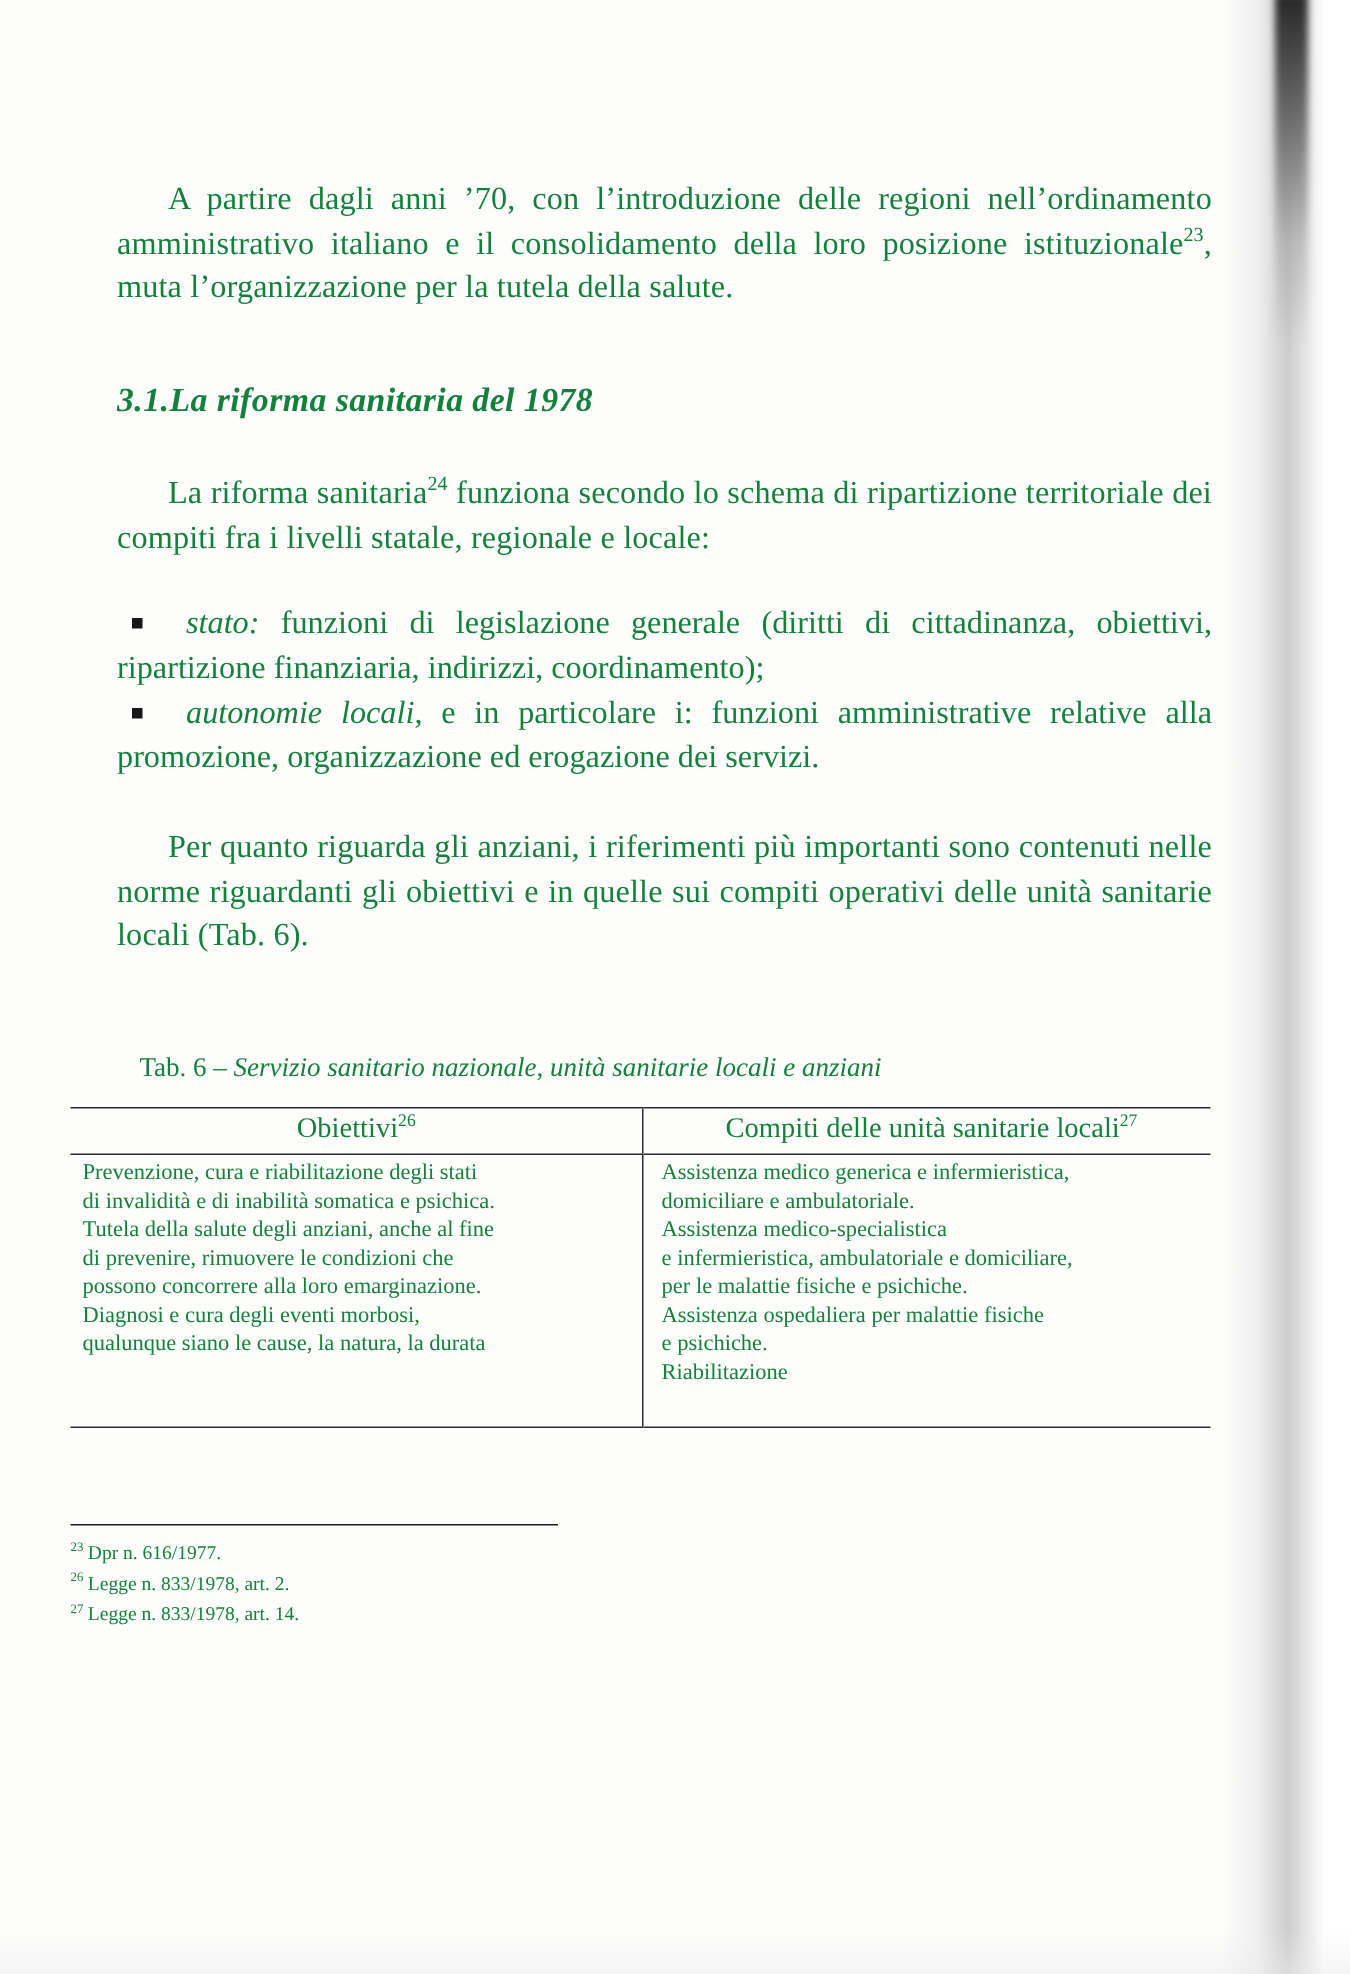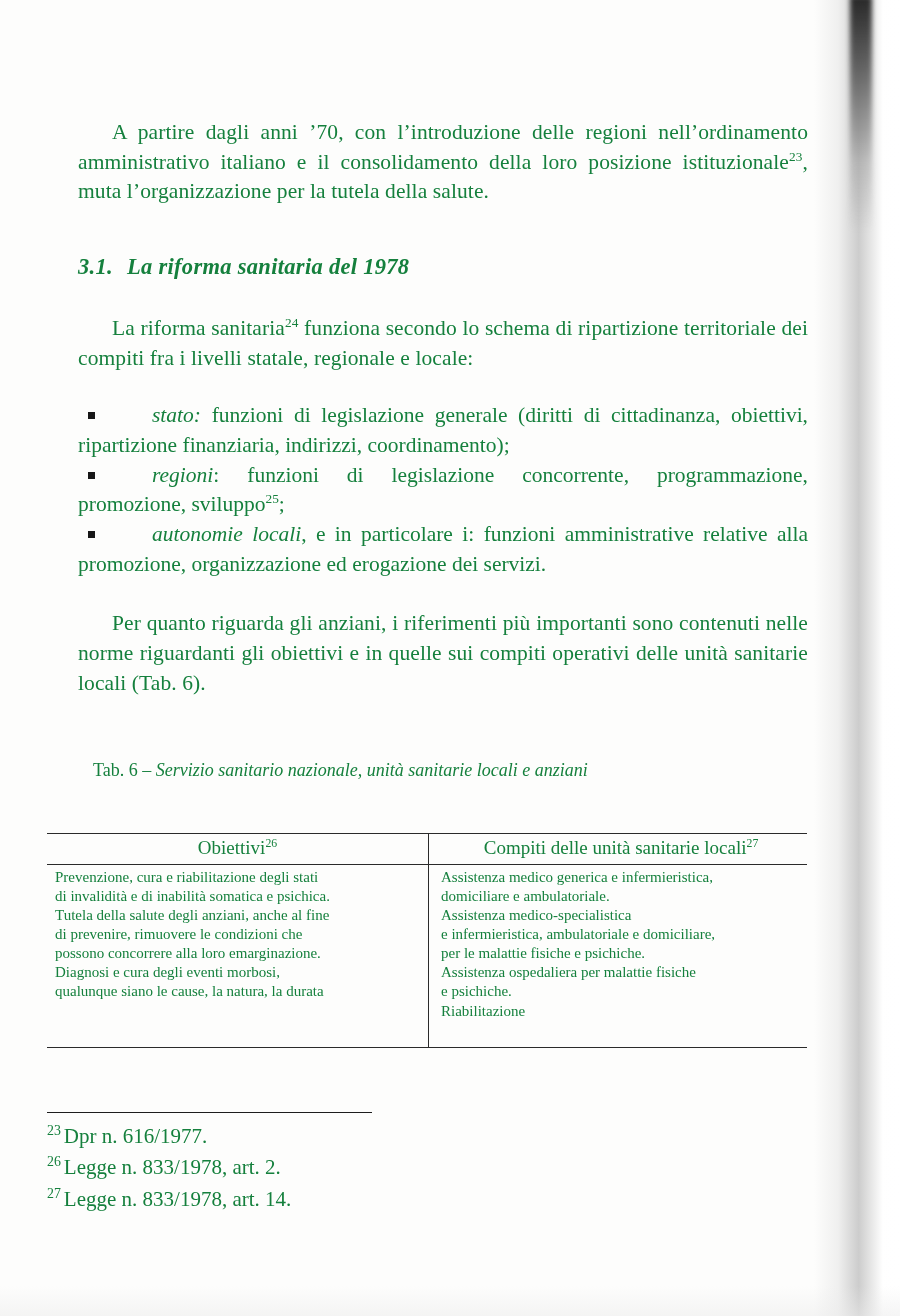--- a/index.html
+++ b/index.html
@@ -79,21 +79,21 @@
     letter-spacing: 0.1px;
   }
 
   .sec-heading {
     margin: 0;
     font-size: 22.5px;
     font-weight: bold;
     font-style: italic;
     letter-spacing: 0.3px;
   }
-  .sec-heading .num { margin-right: 14px; }
+  .sec-heading .num { }
 
   ul.bullets {
     list-style: none;
     margin: 0;
     padding: 0;
   }
   ul.bullets li {
     position: relative;
     margin: 0;
     font-size: 21.5px;
@@ -102,21 +102,21 @@
     text-indent: 46px;
   }
   .sq-bullet {
     position: absolute;
     left: 10px;
     top: 11px;
     width: 7px;
     height: 7px;
     background: #171717;
   }
-  .lead { font-style: italic; margin-left: 28px; }
+  .lead { font-style: italic; }
 
   sup {
     font-size: 0.62em;
     vertical-align: super;
     line-height: 0;
   }
 
   
   .tab-caption {
     margin: 15px;
@@ -157,21 +157,21 @@
     height: 0;
     border-top: 1.7px solid #1d1d1d;
     margin: 0;
   }
   .footnotes {
     margin: 0;
     padding: 0;
     list-style: none;
   }
   .footnotes li {
-    font-size: 21px;
+    font-size: 13px;
     line-height: 1.42;
     text-align: justify;
     margin: 0 0 2px 0;
   }
   .footnotes li .fnum {
     font-size: 0.66em;
     vertical-align: super;
     line-height: 0;
     margin-right: 3px;
   }
@@ -207,34 +207,31 @@
 
     <p class="body-par" style="margin-top:34px;">
       <span>La riforma sanitaria</span><sup>24</sup><span> funziona secondo lo schema di ripartizione territoriale dei compiti fra i livelli statale, regionale e locale:</span>
     </p>
 
     <ul class="bullets" style="margin-top:28px;">
       <li>
         <span class="sq-bullet"></span><span class="lead">stato:</span><span> funzioni di legislazione generale (diritti di cittadinanza, obiettivi, ripartizione finanziaria, indirizzi, coordinamento);</span>
       </li>
       <li>
-        <span class="sq-bullet"></span><span class="lead">regioni</span><span>: funzioni di legislazione concorrente, programmazione, promozione, sviluppo</span><sup>25</sup><span>;</span>
-      </li>
-      <li>
         <span class="sq-bullet"></span><span class="lead">autonomie locali</span><span>, e in particolare i: funzioni amministrative relative alla promozione, organizzazione ed erogazione dei servizi.</span>
       </li>
     </ul>
 
     <p class="body-par" style="margin-top:30px;">Per quanto riguarda gli anziani, i riferimenti più importanti sono contenuti nelle norme riguardanti gli obiettivi e in quelle sui compiti operativi delle unità sanitarie locali (Tab. 6).</p>
 
     <p class="tab-caption" style="margin-top:62px;">
       <span>Tab. 6 – </span><span class="cap-title">Servizio sanitario nazionale, unità sanitarie locali e anziani</span>
     </p>
 
-    <div style="margin-top:52px; margin-left:-31px; width:760px;">
+    <div style="margin-top:16px; margin-left:-31px; width:760px;">
       <table class="data-table">
         <colgroup>
           <col style="width:50.2%">
           <col style="width:49.8%">
         </colgroup>
         <thead>
           <tr>
             <th class="col-left">
               <span>Obiettivi</span><sup>26</sup>
             </th>

